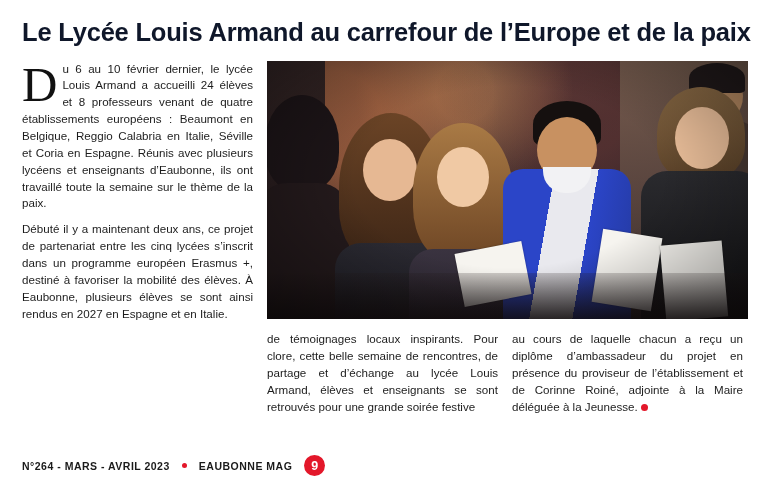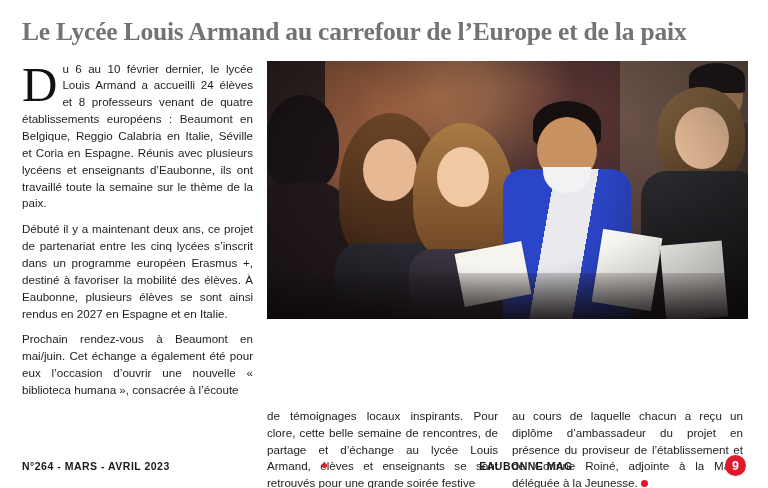--- a/index.html
+++ b/index.html
@@ -17,26 +17,26 @@
   .page {
     position: relative;
     width: 768px;
     height: 488px;
     box-sizing: border-box;
     padding: 18px 22px 0 22px;
   }
 
   
   .headline {
-    font-family: Liberation Serif, serif;
+    font-family: Liberation Sans, sans-serif;
     font-weight: bold;
     font-size: 25.5px;
     line-height: 1.12;
     letter-spacing: -0.2px;
-    color: #737373;
+    color: #0f172a;
     margin: 0 0 14px 0;
     white-space: nowrap;
   }
 
   
   .upper {
     display: flex;
     gap: 14px;
     align-items: flex-start;
   }
@@ -188,21 +188,21 @@
     margin-left: 3px;
     margin-bottom: 1px;
   }
 
   
   .footer {
     position: absolute;
     left: 22px; right: 22px; bottom: 12px;
     display: flex;
     align-items: center;
-    justify-content: space-between;
+    justify-content: flex-start;
     gap: 8px;
   }
   .footer-line {
     font-size: 10.5px;
     font-weight: bold;
     letter-spacing: 0.5px;
     color: #1a1a1a;
   }
   .footer-dot {
     display: inline-block;
@@ -228,21 +228,20 @@
 
 <div class="page">
 
   <h1 class="headline">Le Lycée Louis Armand au carrefour de l’Europe et de la paix</h1>
 
   <div class="upper">
 
     <div class="col col-left">
       <p><span class="dropcap">D</span><span>u 6 au 10 février dernier, le lycée Louis Armand a accueilli 24 élèves et 8 professeurs venant de quatre établissements européens : Beaumont en Belgique, Reggio Calabria en Italie, Séville et Coria en Espagne. Réunis avec plusieurs lycéens et enseignants d’Eaubonne, ils ont travaillé toute la semaine sur le thème de la paix.</span></p>
       <p>Débuté il y a maintenant deux ans, ce projet de partenariat entre les cinq lycées s’inscrit dans un programme européen Erasmus +, destiné à favoriser la mobilité des élèves. À Eaubonne, plusieurs élèves se sont ainsi rendus en 2027 en Espagne et en Italie.</p>
-      <p>Prochain rendez-vous à Beaumont en mai/juin. Cet échange a également été pour eux l’occasion d’ouvrir une nouvelle « biblioteca humana », consacrée à l’écoute</p>
     </div>
 
     <div class="photo">
       <div class="photo-scene">
         <div class="bg-base"></div>
         <div class="wall-right"></div>
         <div class="wall-left-dark"></div>
         <div class="blue-panel"></div>
         <div class="blue-panel2"></div>
 

